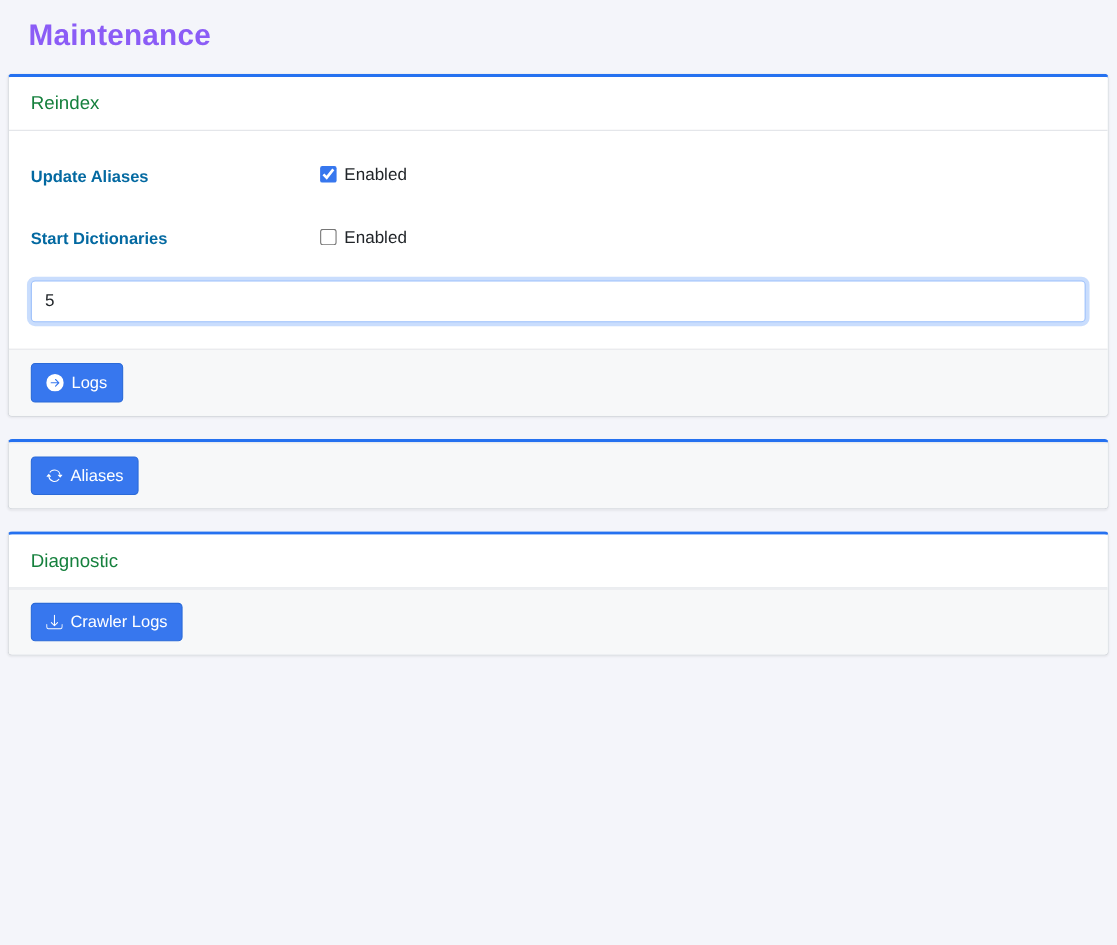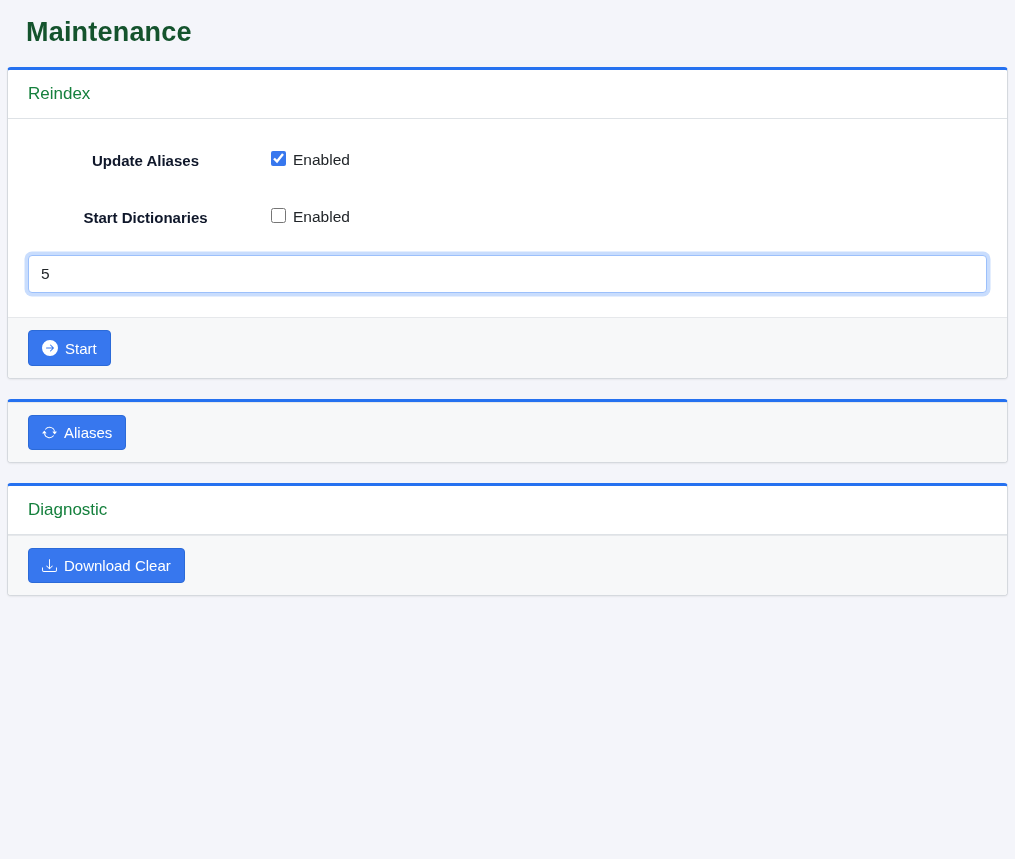--- a/index.html
+++ b/index.html
@@ -13,21 +13,21 @@
   *{box-sizing:border-box}
   html,body{margin:0;padding:0}
   body{
     width:1015px;min-height:859px;overflow:hidden;
     background:var(--page-background);
     font-family:"Liberation Sans","DejaVu Sans",sans-serif;
     color:#212529;
   }
   .container{padding:0 7px 12px 7px}
   .page-title{
-    font-size:27px;font-weight:600;color:#14532d;
+    font-size:27px;font-weight:600;color:#8b5cf6;
     margin:0;padding:17px 0 19px 19px;letter-spacing:.2px;
   }
   .card{
     background:#fff;
     border:1px solid #d5d9de;
     border-top:3px solid var(--card-accent);
     border-radius:4px;
     box-shadow:0 1px 2px rgba(0,0,0,.06);
     margin-bottom:20px;
     overflow:hidden;
@@ -44,22 +44,22 @@
     border-top:1px solid #e6e8eb;
     padding:12px 20px;
   }
   .form-row{
     display:flex;align-items:center;
     min-height:38px;margin-bottom:19px;
   }
   .form-row:last-child{margin-bottom:0}
   .col-label{
     flex:0 0 235px;width:235px;
-    text-align:center;font-weight:700;font-size:15px;color:#0f172a;
-    margin-right:8px;
+    text-align:left;font-weight:700;font-size:15px;color:#0369a1;
+    margin-right:28px;
   }
   .col-control{flex:1;display:flex;align-items:center}
   .check{display:inline-flex;align-items:flex-start;gap:7px;font-size:15.5px;color:#212529;cursor:pointer}
   .check input[type=checkbox]{
     width:15px;height:15px;margin:0;
     accent-color:var(--primary);
   }
   .text-input{
     width:100%;height:38px;
     padding:6px 12px;
@@ -123,21 +123,21 @@
 
 
     </div>
     <div class="card-footer">
       <button class="btn btn-primary">
         <span class="icon">
           <svg width="16" height="16" viewBox="0 0 16 16" fill="currentColor" aria-hidden="true">
             <path d="M8 0a8 8 0 1 1 0 16A8 8 0 0 1 8 0zM4.5 7.5a.5.5 0 0 0 0 1h5.793l-2.147 2.146a.5.5 0 0 0 .708.708l3-3a.5.5 0 0 0 0-.708l-3-3a.5.5 0 1 0-.708.708L10.293 7.5H4.5z"></path>
           </svg>
         </span>
-        <span>Start</span>
+        <span>Logs</span>
       </button>
     </div>
   </section>
 
   <section class="card">
     <div class="card-footer">
       <button class="btn btn-primary">
         <span class="icon">
           <svg width="15" height="15" viewBox="0 0 16 16" fill="currentColor" aria-hidden="true">
             <path d="M11.534 7h3.932a.25.25 0 0 1 .192.41l-1.966 2.36a.25.25 0 0 1-.384 0l-1.966-2.36a.25.25 0 0 1 .192-.41zm-11 2h3.932a.25.25 0 0 0 .192-.41L2.692 6.23a.25.25 0 0 0-.384 0L.342 8.59A.25.25 0 0 0 .534 9z"></path>
@@ -155,18 +155,18 @@
       <span>Diagnostic</span>
     </div>
     <div class="card-footer">
       <button class="btn btn-primary">
         <span class="icon">
           <svg width="15" height="15" viewBox="0 0 16 16" fill="currentColor" aria-hidden="true">
             <path d="M.5 9.9a.5.5 0 0 1 .5.5v2.5a1 1 0 0 0 1 1h12a1 1 0 0 0 1-1v-2.5a.5.5 0 0 1 1 0v2.5a2 2 0 0 1-2 2H2a2 2 0 0 1-2-2v-2.5a.5.5 0 0 1 .5-.5z"></path>
             <path d="M7.646 11.854a.5.5 0 0 0 .708 0l3-3a.5.5 0 0 0-.708-.708L8.5 10.293V1.5a.5.5 0 0 0-1 0v8.793L5.354 8.146a.5.5 0 1 0-.708.708l3 3z"></path>
           </svg>
         </span>
-        <span>Download Clear</span>
+        <span>Crawler Logs</span>
       </button>
     </div>
   </section>
 
 </div>
 
 </body></html>

